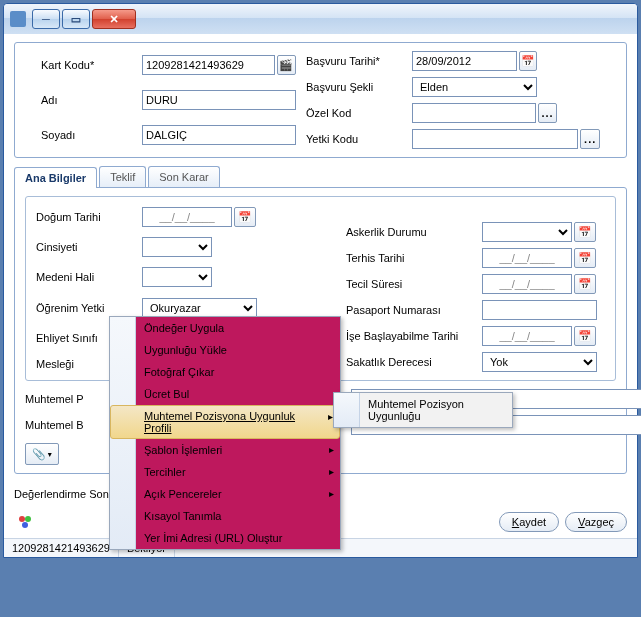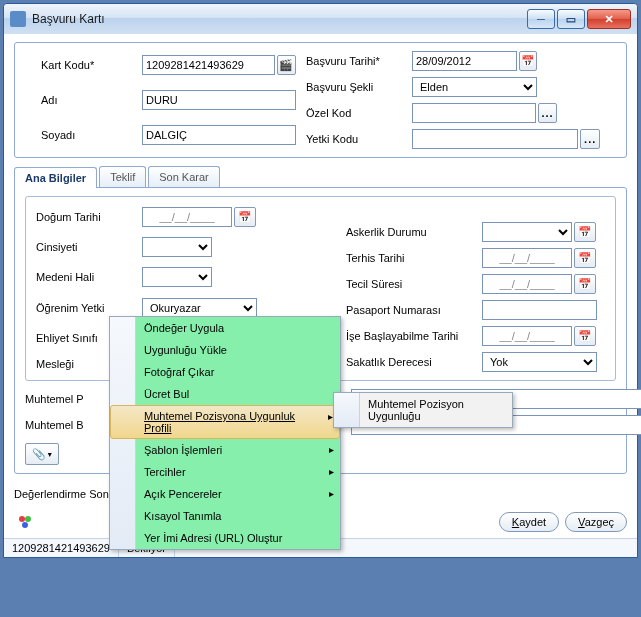--- a/index.html
+++ b/index.html
@@ -38,37 +38,36 @@
 .attach-row { margin-top: 8px; }
 .attach-btn { width: 34px; height: 22px; border: 1px solid #8299b8; background: linear-gradient(#fff,#e5ecf5); border-radius: 2px; display: inline-flex; align-items: center; justify-content: center; cursor: pointer; gap:2px; }
 .eval-row { margin-top: 10px; display: flex; align-items: center; gap: 10px; }
 .btn-row { display: flex; justify-content: flex-end; gap: 6px; margin-top: 8px; align-items: center; }
 .btn-row .left-icon { margin-right: auto; width: 22px; height: 20px; display: flex; align-items: center; justify-content: center; }
 .button { border: 1px solid #8299b8; background: linear-gradient(#fff,#e5ecf5); padding: 3px 12px; border-radius: 10px; cursor: pointer; }
 .button .ul { text-decoration: underline; }
 .status { border-top: 1px solid #c8d4e4; background: #f4f7fb; display: flex; font-size: 11px; }
 .status .cell { padding: 3px 8px; border-right: 1px solid #c8d4e4; }
 
-.ctx { position: absolute; left: 105px; top: 312px; width: 232px; background: #86efac; border: 1px solid #9aa8bc; box-shadow: 2px 2px 4px rgba(0,0,0,.25); z-index: 10; }
+.ctx { position: absolute; left: 105px; top: 312px; width: 232px; background: #be185d; border: 1px solid #9aa8bc; box-shadow: 2px 2px 4px rgba(0,0,0,.25); z-index: 10; }
 .ctx .strip { position: absolute; left: 0; top: 0; bottom: 0; width: 26px; background: linear-gradient(#f5f8fc,#e3ebf6); border-right: 1px solid #c5d3e6; }
 .ctx .item { position: relative; padding: 5px 18px 5px 34px; cursor: pointer; }
 .ctx .item.sub::after { content: "▸"; position: absolute; right: 6px; top: 5px; font-size: 10px; }
 .ctx .item.hl { background: linear-gradient(#f4e7c6,#f1d78c); border: 1px solid #d8b660; border-radius: 3px; padding: 4px 17px 4px 33px; text-decoration: underline; }
 .submenu { position: absolute; left: 329px; top: 388px; width: 180px; background: #f2f2f2; border: 1px solid #9aa8bc; box-shadow: 2px 2px 4px rgba(0,0,0,.25); z-index: 11; }
 .submenu .strip { position: absolute; left: 0; top: 0; bottom: 0; width: 26px; background: linear-gradient(#f5f8fc,#e3ebf6); border-right: 1px solid #c5d3e6; }
 .submenu .item { position: relative; padding: 5px 10px 5px 34px; cursor: pointer; }
 svg { display: block; }
 </style>
 </head>
 <body>
 
 <div class="window" style="width:635px;">
   <div class="titlebar">
     <div class="app-icon"></div>
-    <div class="title">Başvuru Kartı</div>
     <div class="win-btns">
       <div class="win-btn">─</div>
       <div class="win-btn">▭</div>
       <div class="win-btn close">✕</div>
     </div>
   </div>
 
   <div class="content">
 
     <div class="form-panel">

